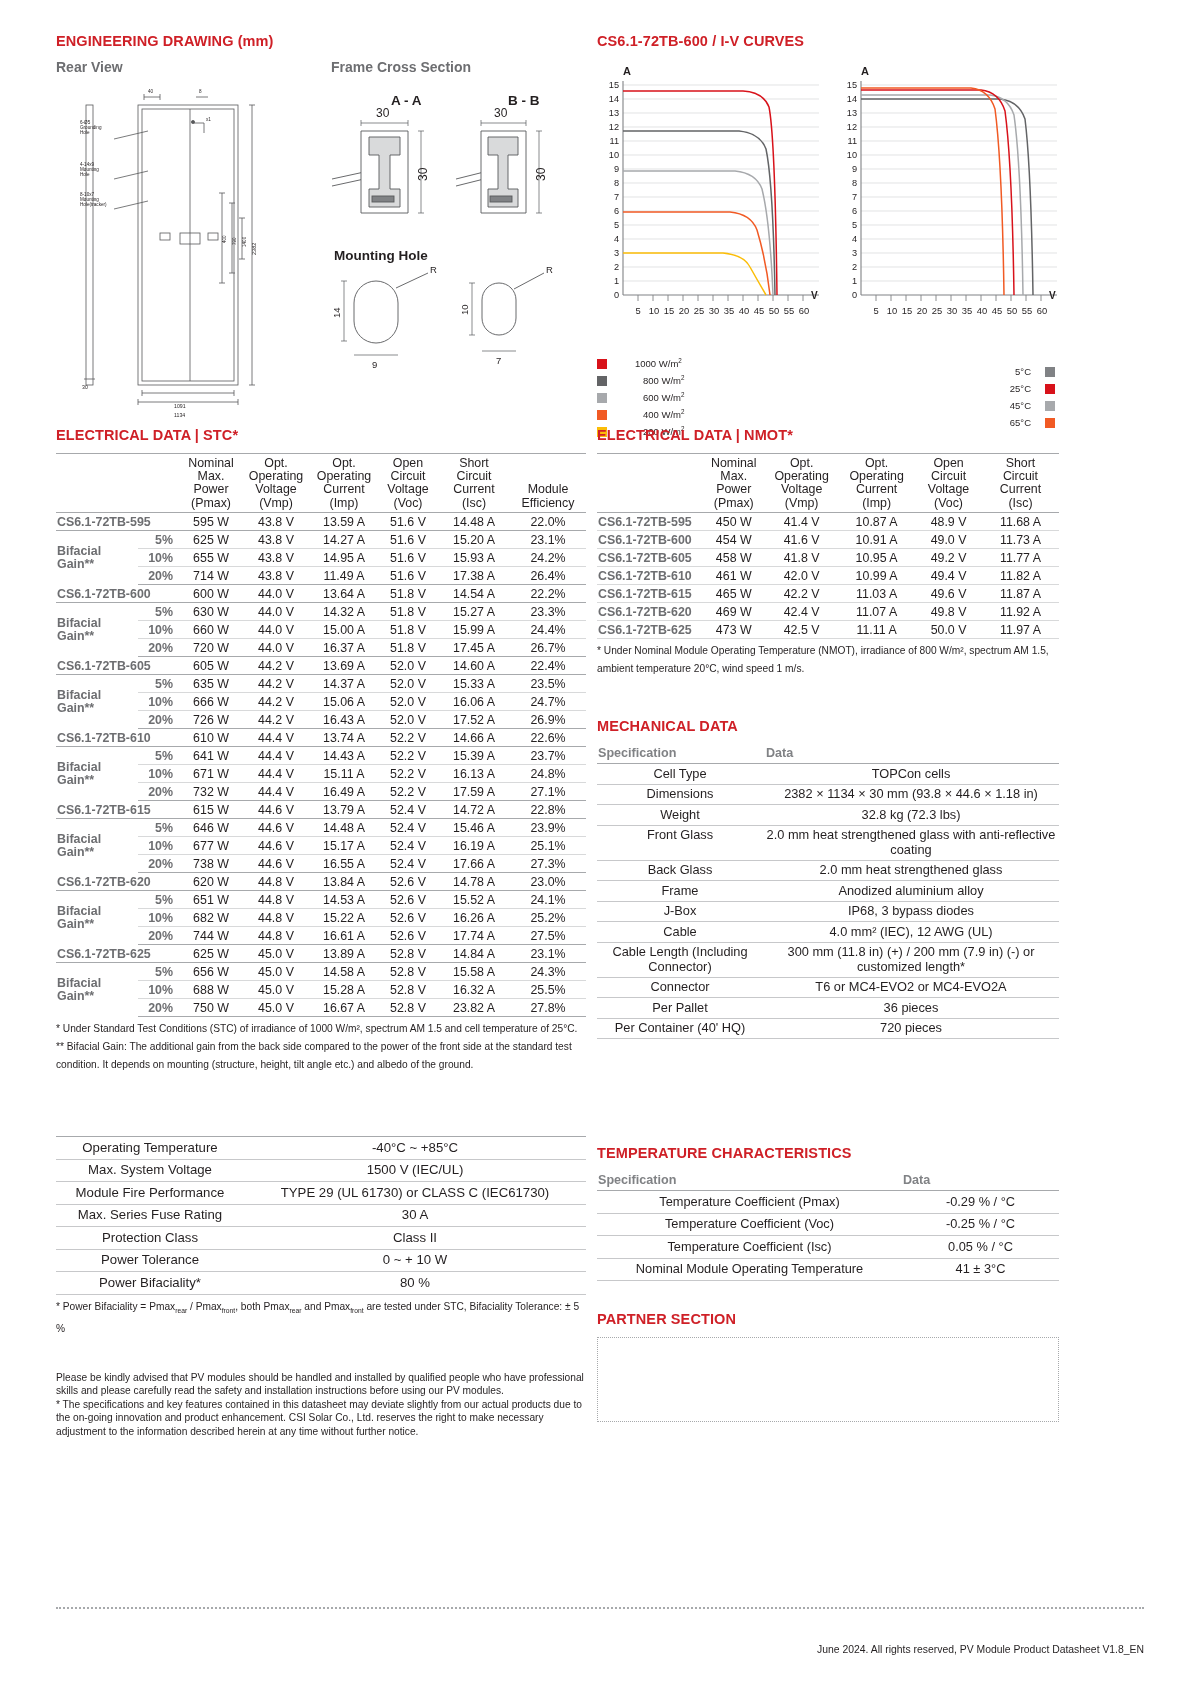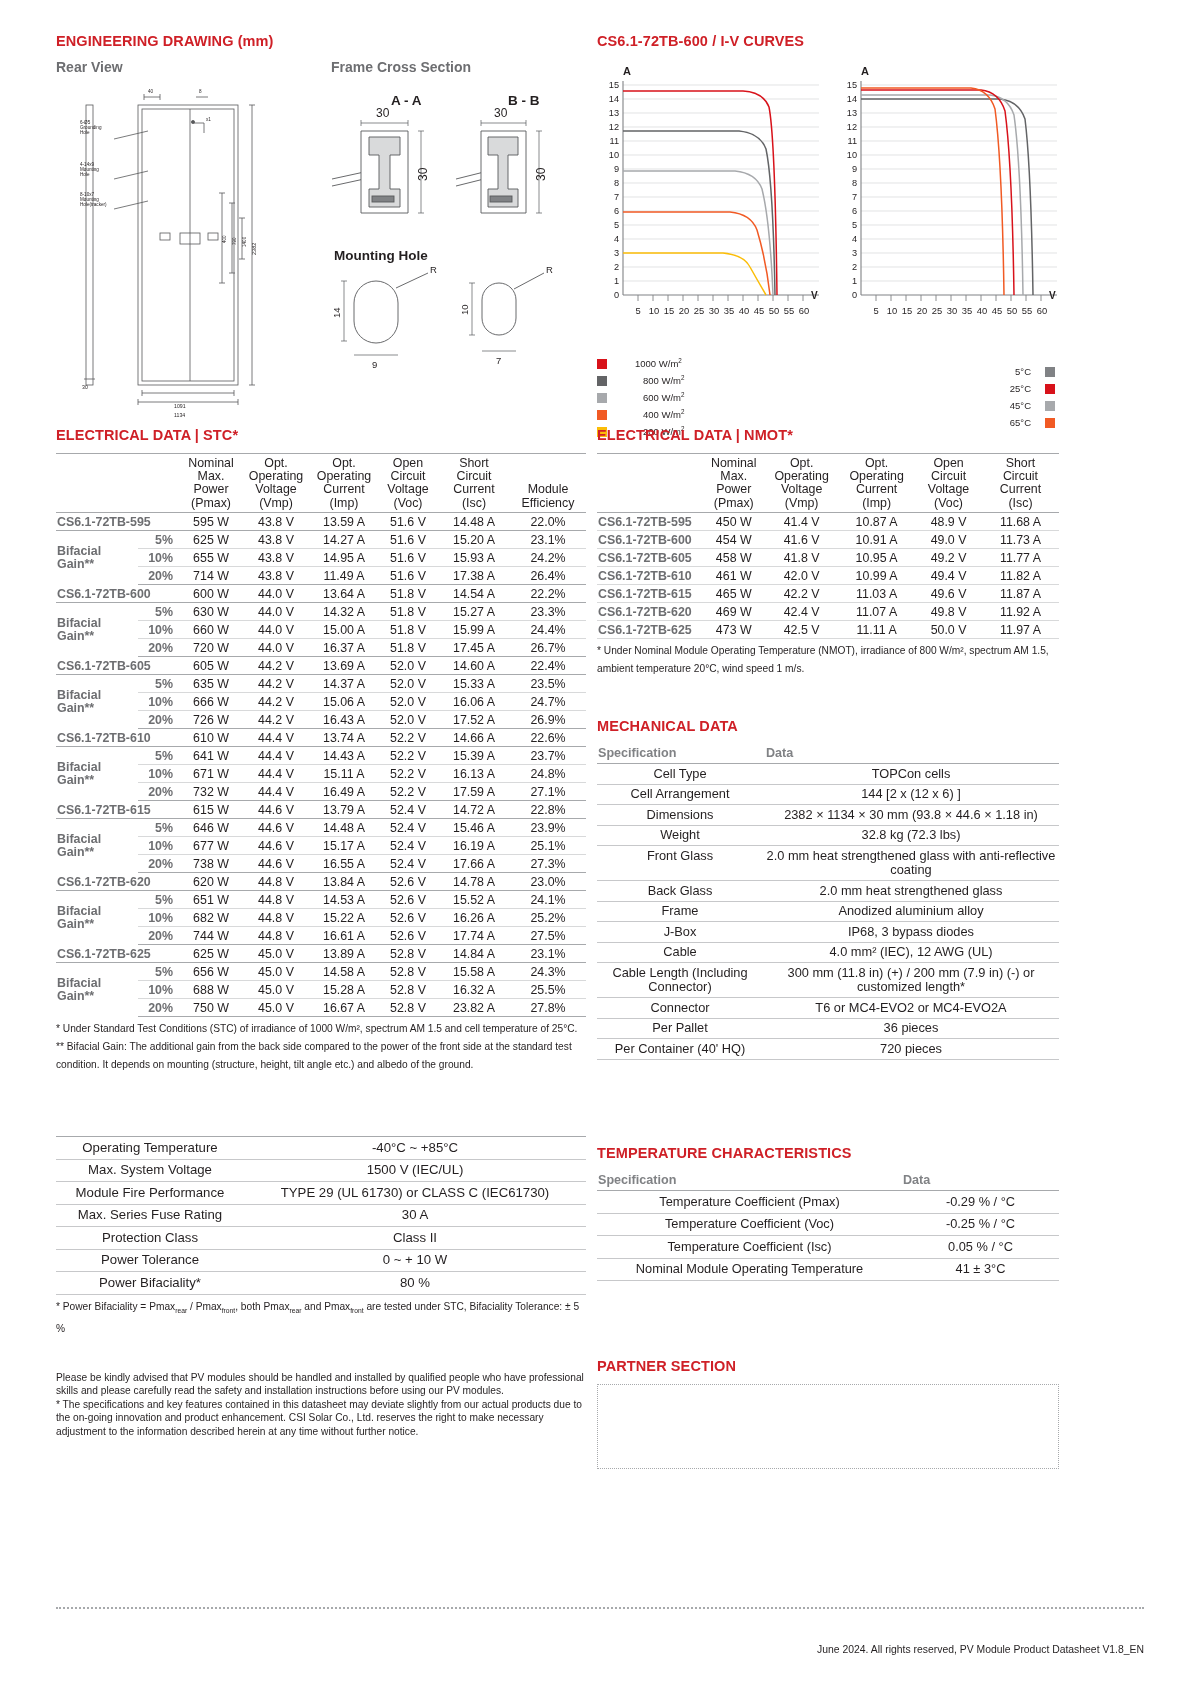--- a/index.html
+++ b/index.html
@@ -876,24 +876,20 @@
           <th style="width:168px">Specification</th>
           <th>Data</th>
         </tr>
       </thead>
       <tbody id="mech-body">
           <tr>
             <td class="k">Cell Type</td>
             <td>TOPCon cells</td>
           </tr>
           <tr>
-            <td class="k">Cell Arrangement</td>
-            <td>144 [2 x (12 x 6) ]</td>
-          </tr>
-          <tr>
             <td class="k">Dimensions</td>
             <td>2382 × 1134 × 30 mm (93.8 × 44.6 × 1.18 in)</td>
           </tr>
           <tr>
             <td class="k">Weight</td>
             <td>32.8 kg (72.3 lbs)</td>
           </tr>
           <tr>
             <td class="k">Front Glass</td>
             <td>2.0 mm heat strengthened glass with anti-reflective coating</td>
@@ -995,21 +991,21 @@
             <td>0.05 % / °C</td>
           </tr>
           <tr>
             <td class="k">Nominal Module Operating Temperature</td>
             <td>41 ± 3°C</td>
           </tr>
         </tbody>
     </table>
   </div>
 
-  <div class="col-right" style="top:1358px;">
+  <div class="col-right" style="top:1311px;">
     <div class="sec-title">PARTNER SECTION</div>
     <div class="partner-box"></div>
   </div>
 
   <div class="col-left" style="top:1370px;">
     <div class="disclaimer" style="margin-top:1px">Please be kindly advised that PV modules should be handled and installed by qualified people who have professional skills and please carefully read the safety and installation instructions before using our PV modules.</div>
     <div class="disclaimer">* The specifications and key features contained in this datasheet may deviate slightly from our actual products due to the on-going innovation and product enhancement. CSI Solar Co., Ltd. reserves the right to make necessary adjustment to the information described herein at any time without further notice.</div>
   </div>
 
   <div class="bottom-dots"></div>

